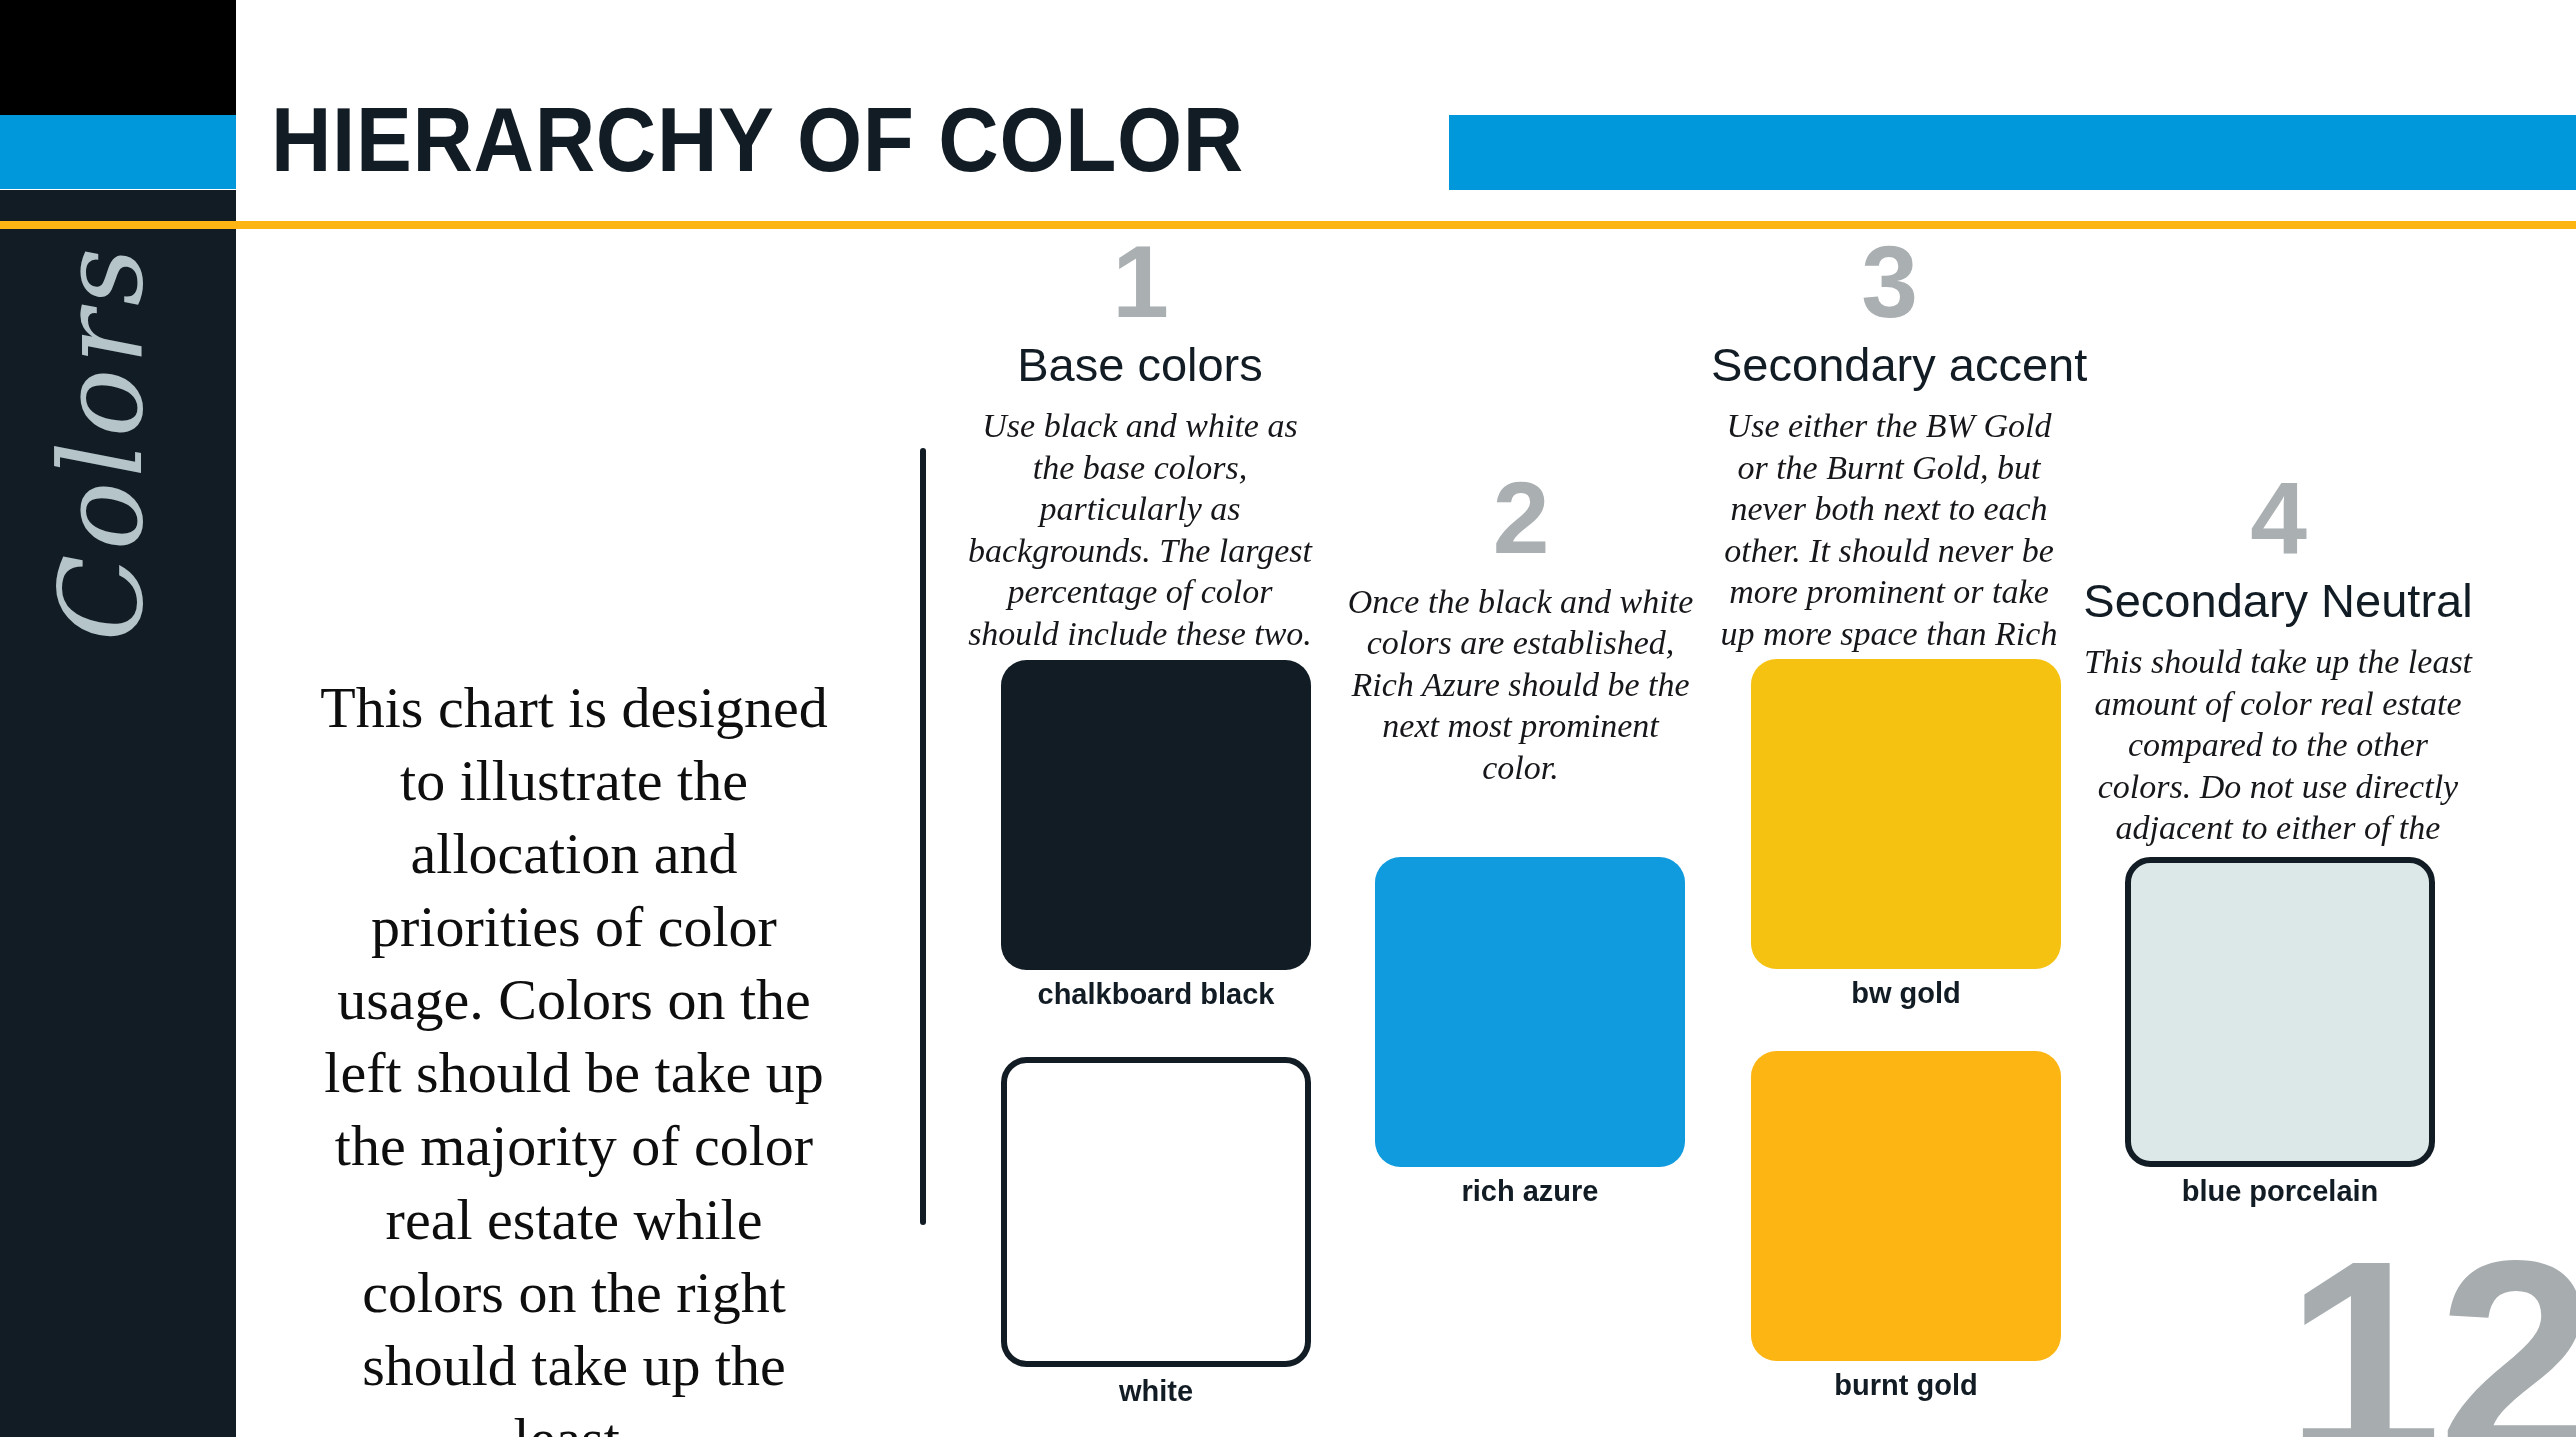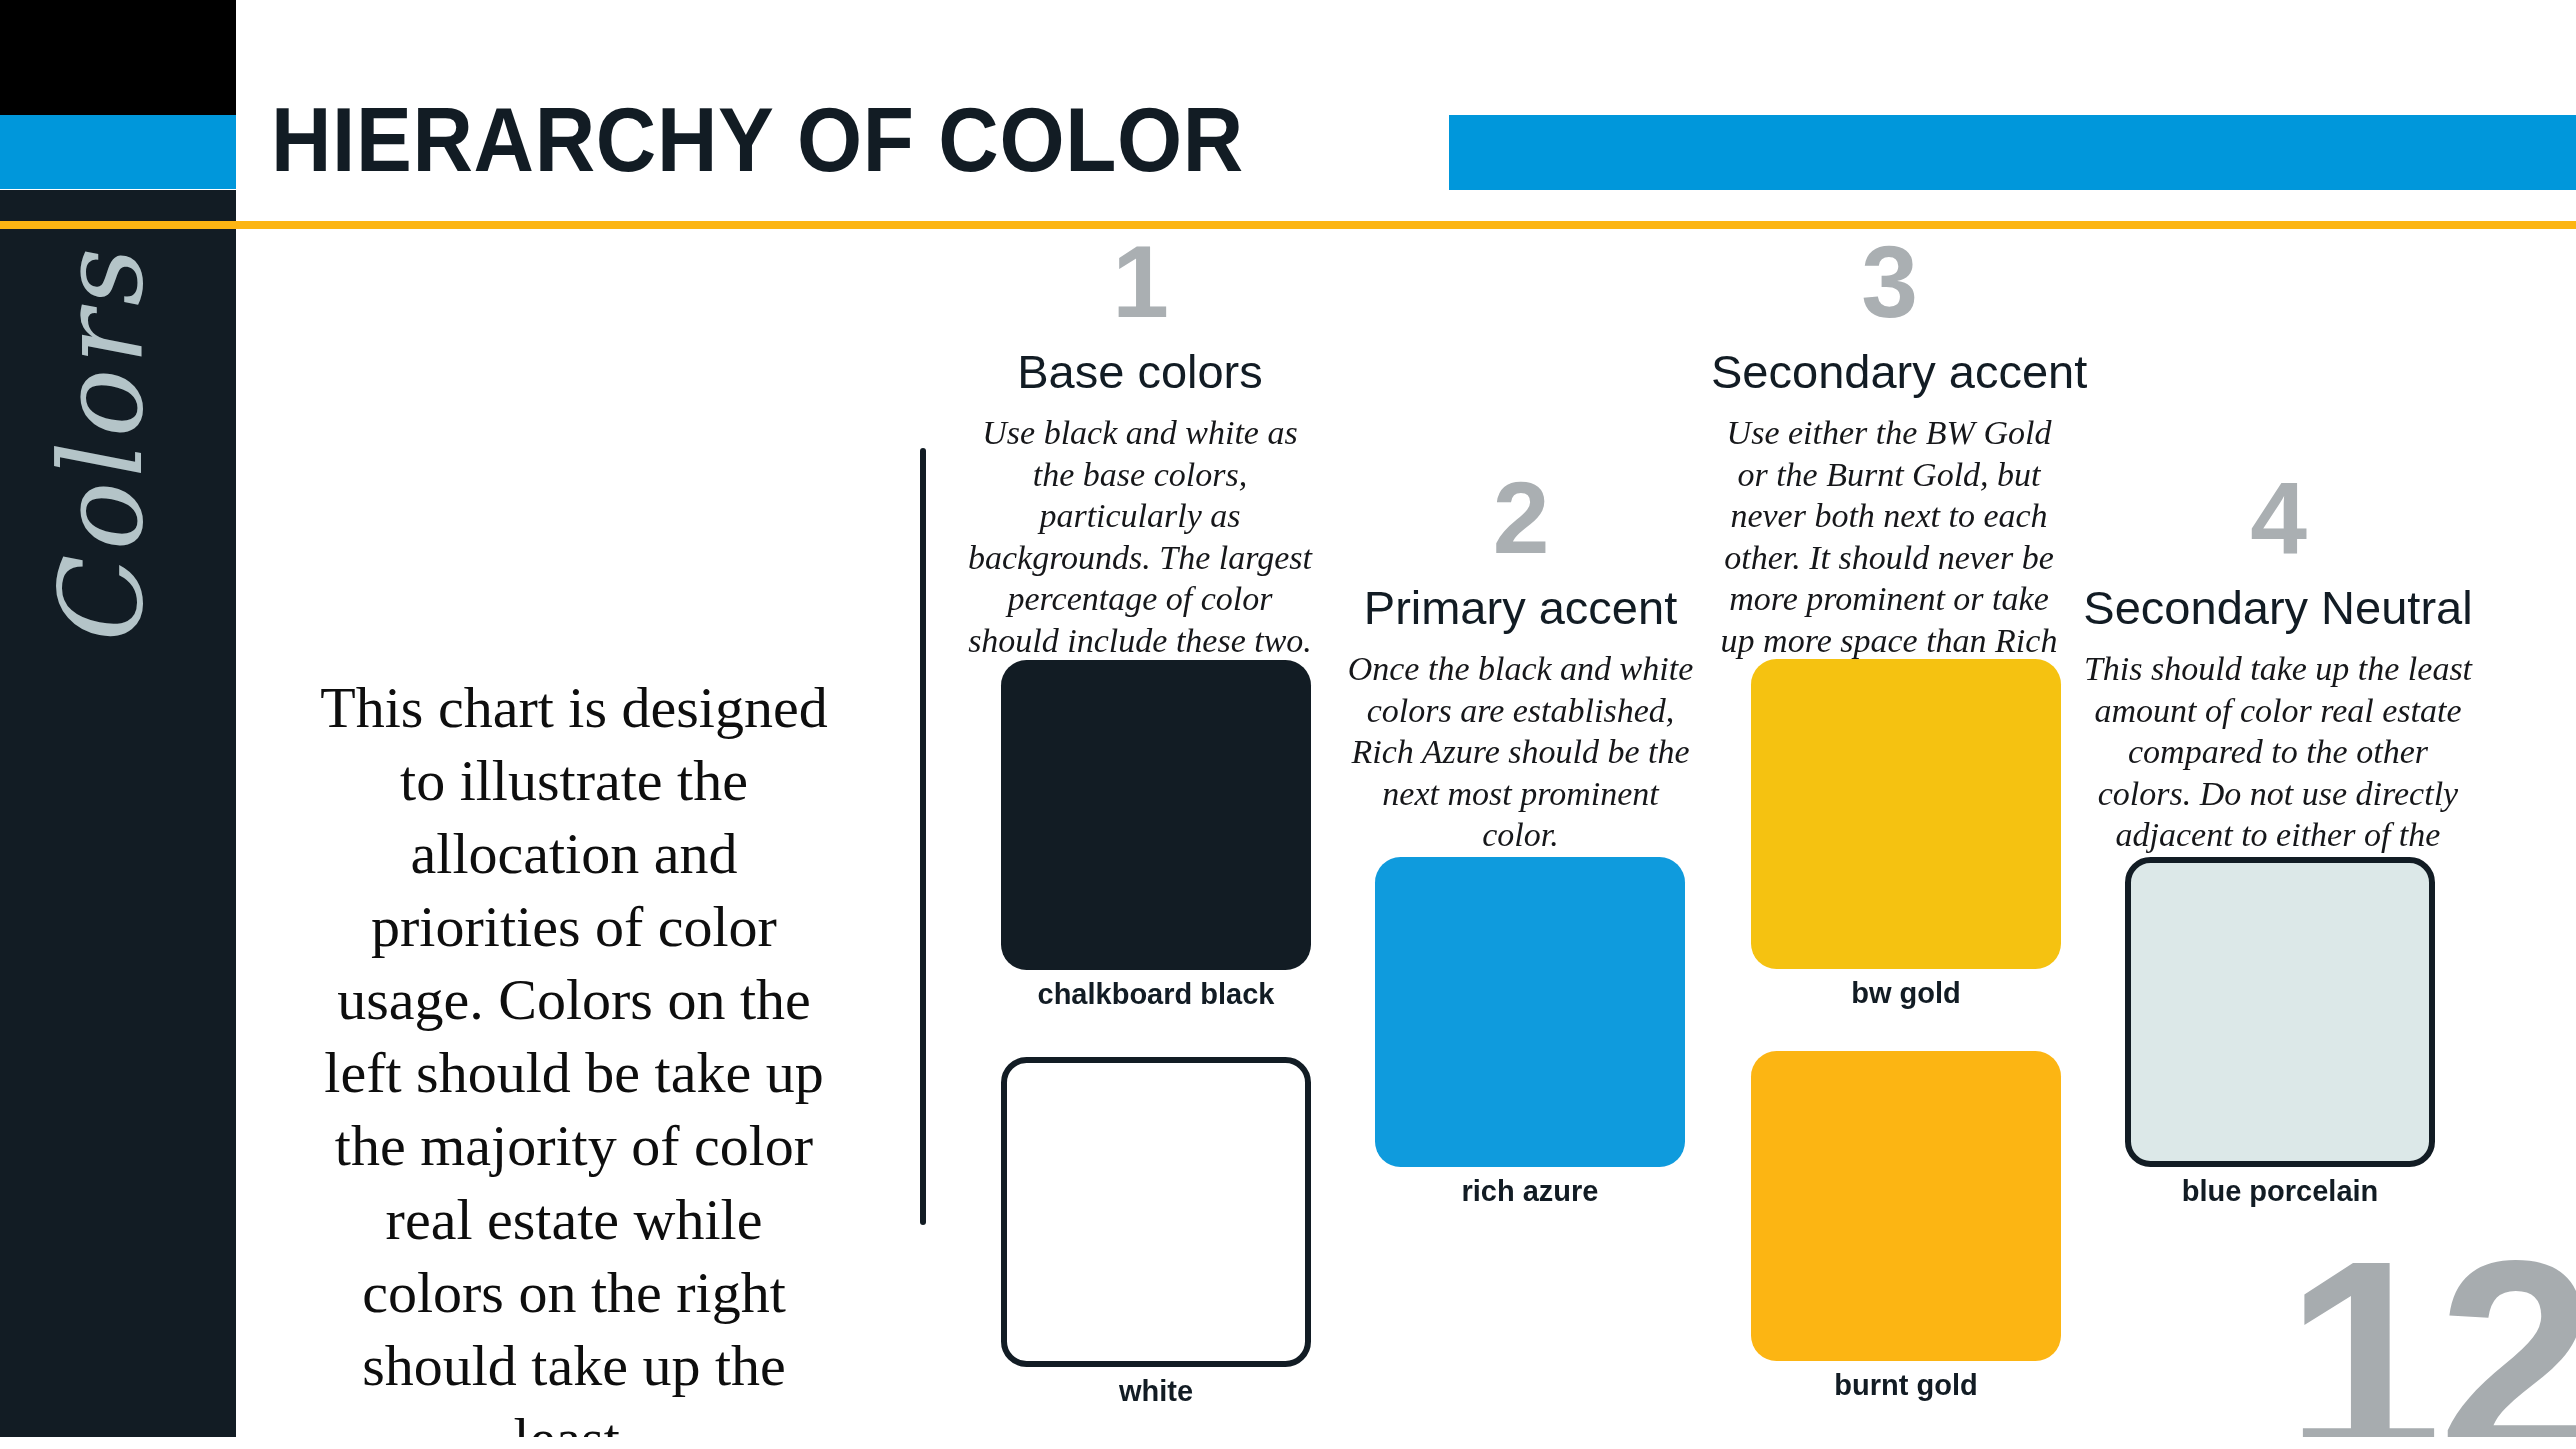--- a/index.html
+++ b/index.html
@@ -121,21 +121,21 @@
     color: #AAAFB2;
     line-height: 0.92;
     letter-spacing: -1.3px;
   }
   .col-heading {
     font-family: "Liberation Sans", sans-serif;
     font-size: 47px;
     font-weight: normal;
     color: #121C24;
     line-height: 1.08;
-    margin-top: 17px;
+    margin-top: 10px;
     white-space: nowrap;
   }
   .col-body {
     font-family: "Liberation Serif", serif;
     font-style: italic;
     font-size: 34px;
     line-height: 1.22;
     color: #16171A;
     margin-top: 14.8px;
   }
@@ -200,21 +200,20 @@
   <div class="col" style="left:962px; top:236px; width:356px;">
     <div class="col-number">1</div>
     <div class="col-heading">Base colors</div>
     <div class="col-body">
       <span>Use black and white as the base colors, particularly as backgrounds. The largest percentage of color should include these two.</span><b></b><span></span>
     </div>
   </div>
 
   <div class="col" style="left:1347px; top:472px; width:347px;">
     <div class="col-number">2</div>
-    <div class="col-heading">Primary accent</div>
     <div class="col-body">
       <span>Once the black and white colors are established, Rich Azure should be the next most prominent color.</span><b></b><span></span>
     </div>
   </div>
 
   <div class="col" style="left:1711px; top:236px; width:356px;">
     <div class="col-number">3</div>
     <div class="col-heading">Secondary accent</div>
     <div class="col-body">
       <span>Use either the BW Gold or the Burnt Gold, but </span><b>never both next to each other</b><span>. It should never be more prominent or take up more space than Rich Azure.</span>

